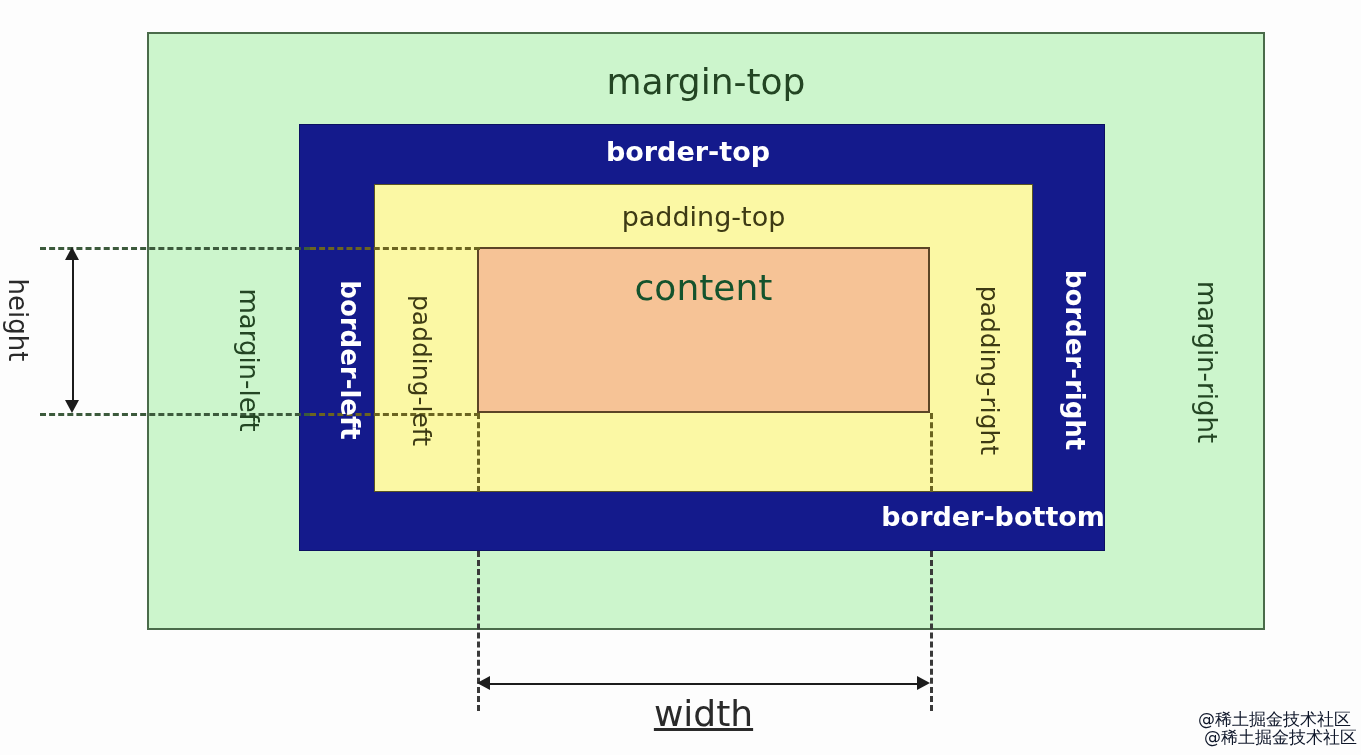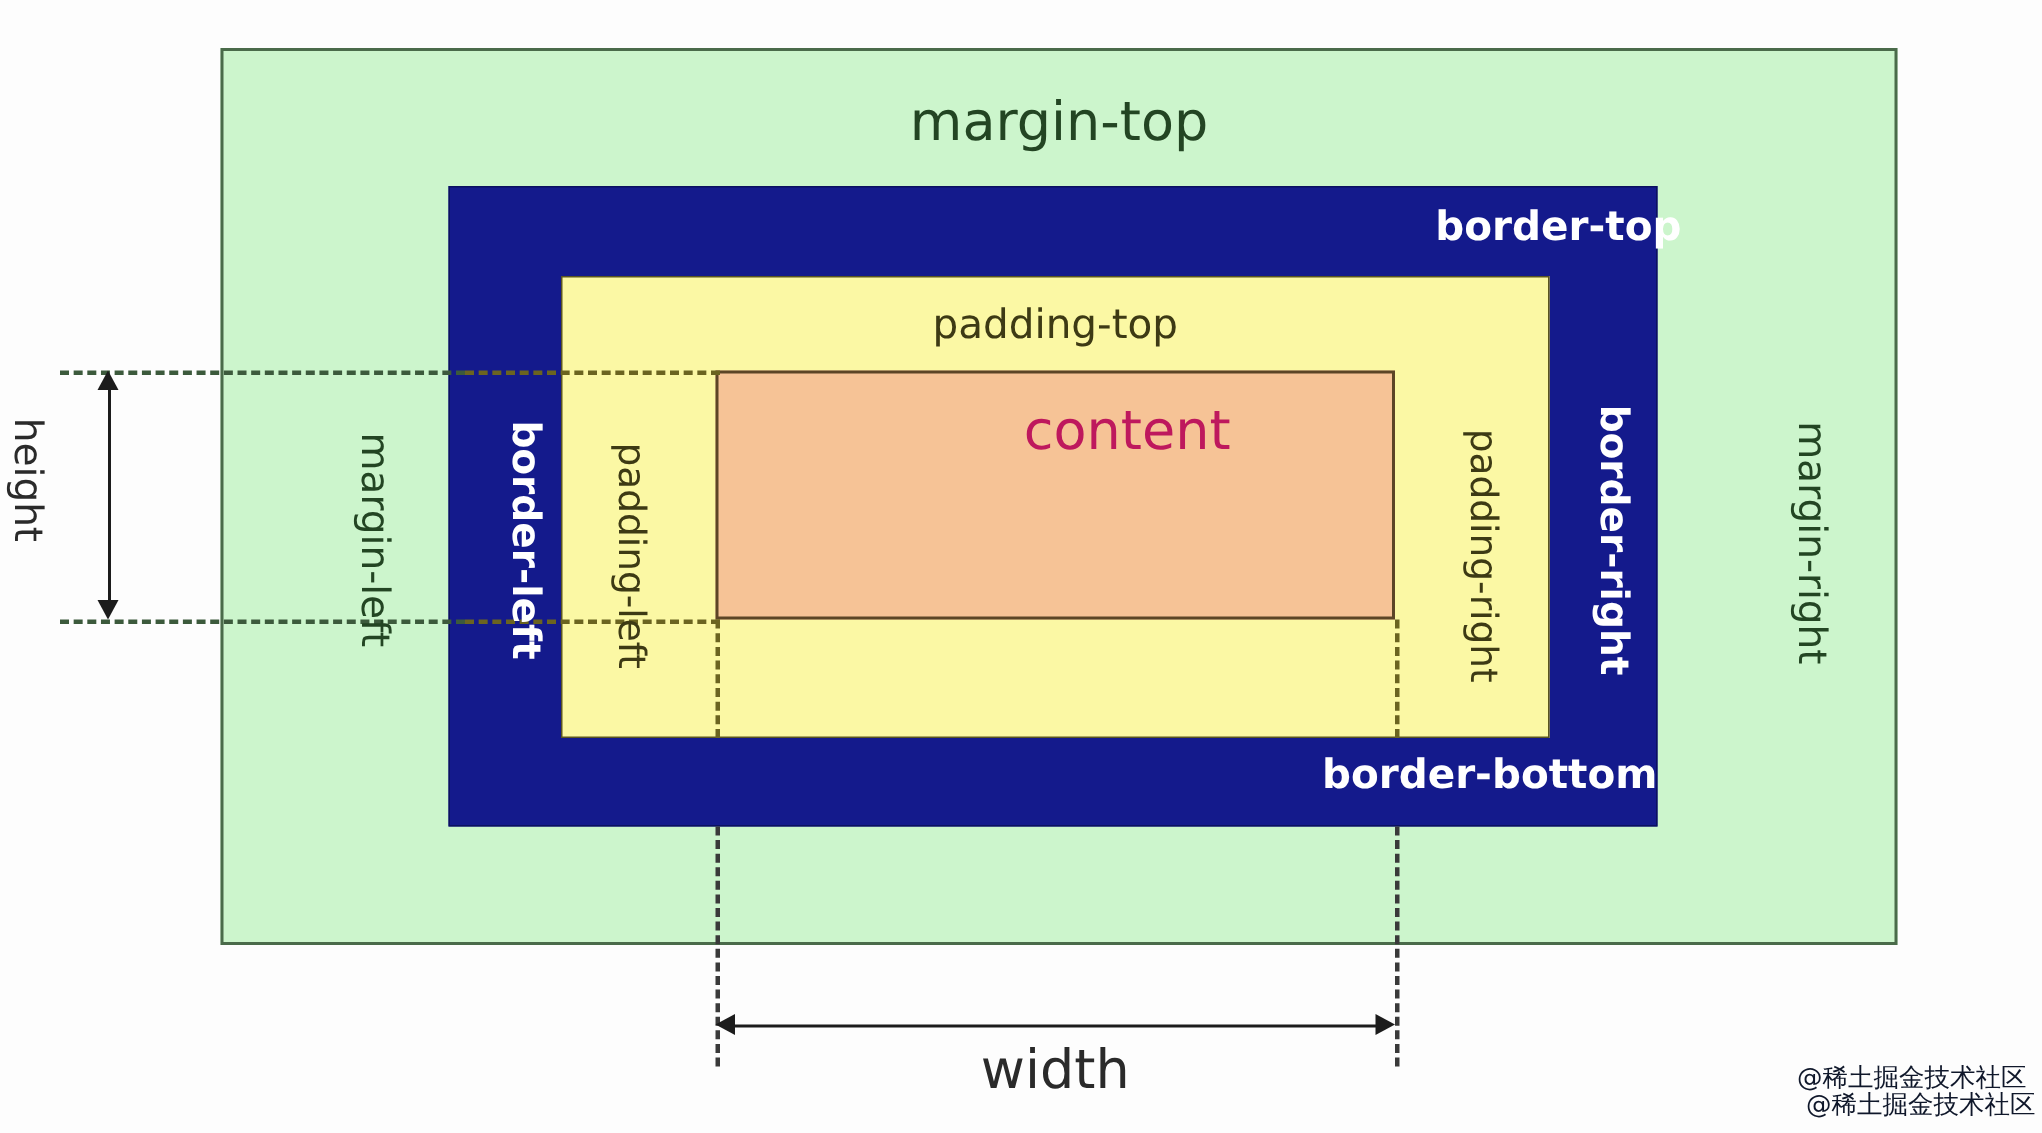--- a/index.html
+++ b/index.html
@@ -38,21 +38,21 @@
   
   .lbl {
     position: absolute;
     white-space: nowrap;
     line-height: 1;
   }
   .lbl-dark  { color: #2a2a2a; }
   .lbl-green { color: #234523; }
   .lbl-white { color: #ffffff; }
   .lbl-olive { color: #3d3a14; }
-  .lbl-brown { color: #be185d; margin-left: 48px; }
+  .lbl-brown { color: #14532d; }
 
   .rot { transform-origin: 50% 50%; }
   .rot-cw  { transform: rotate(90deg); }   
 
   .f28 { font-size: 36px; }
   .f27 { font-size: 27px; }
   .f26 { font-size: 26px; }
   .f25 { font-size: 25px; }
 
   .bold { font-weight: 700; }
@@ -125,30 +125,30 @@
   <div class="dash-v" style="left:930px; top:551px; height:160px;"></div>
 
   <div class="arrow-line-v" style="left:72px; top:252px; height:156px;"></div>
   <div class="ahead ahead-up" style="left:65px; top:247px;"></div>
   <div class="ahead ahead-down" style="left:65px; top:400px;"></div>
   <div class="lbl lbl-dark f26 rot rot-cw" style="left:18px; top:320px; width:110px; margin-left:-55px; margin-top:-13px; text-align:center;">height</div>
 
   <div class="arrow-line-h" style="left:482px; top:683px; width:443px;"></div>
   <div class="ahead ahead-left" style="left:477px; top:676px;"></div>
   <div class="ahead ahead-right" style="left:917px; top:676px;"></div>
-  <div class="lbl lbl-dark f28 hc" style="left:477px; top:696px; width:453px;">width</div>
+  <div class="lbl lbl-dark f28 hc" style="left:477px; top:696px; width:453px;text-decoration:underline;">width</div>
 
   <div class="lbl lbl-green f28 hc" style="left:147px; top:64px; width:1118px;">margin-top</div>
 
 
   <div class="lbl lbl-green f26 rot rot-cw" style="left:249px; top:360px; width:190px; margin-left:-95px; margin-top:-13px; text-align:center;">margin-left</div>
 
   <div class="lbl lbl-green f26 rot rot-cw" style="left:1207px; top:362px; width:200px; margin-left:-100px; margin-top:-13px; text-align:center;">margin-right</div>
 
-  <div class="lbl lbl-white f27 bold hc" style="left:315px; top:138px; width:806px;text-align:right;">border-top</div>
+  <div class="lbl lbl-white f27 bold hc" style="left:285px; top:138px; width:806px;">border-top</div>
 
   <div class="lbl lbl-white f27 bold hc" style="left:299px; top:503px; width:806px;text-align:right;">border-bottom</div>
 
   <div class="lbl lbl-white f26 bold rot rot-cw" style="left:350px; top:360px; width:170px; margin-left:-85px; margin-top:-13px; text-align:center;">border-left</div>
 
   <div class="lbl lbl-white f26 bold rot rot-cw" style="left:1075px; top:360px; width:190px; margin-left:-95px; margin-top:-13px; text-align:center;">border-right</div>
 
   <div class="lbl lbl-olive f27 hc" style="left:374px; top:203px; width:659px;">padding-top</div>
 
 

